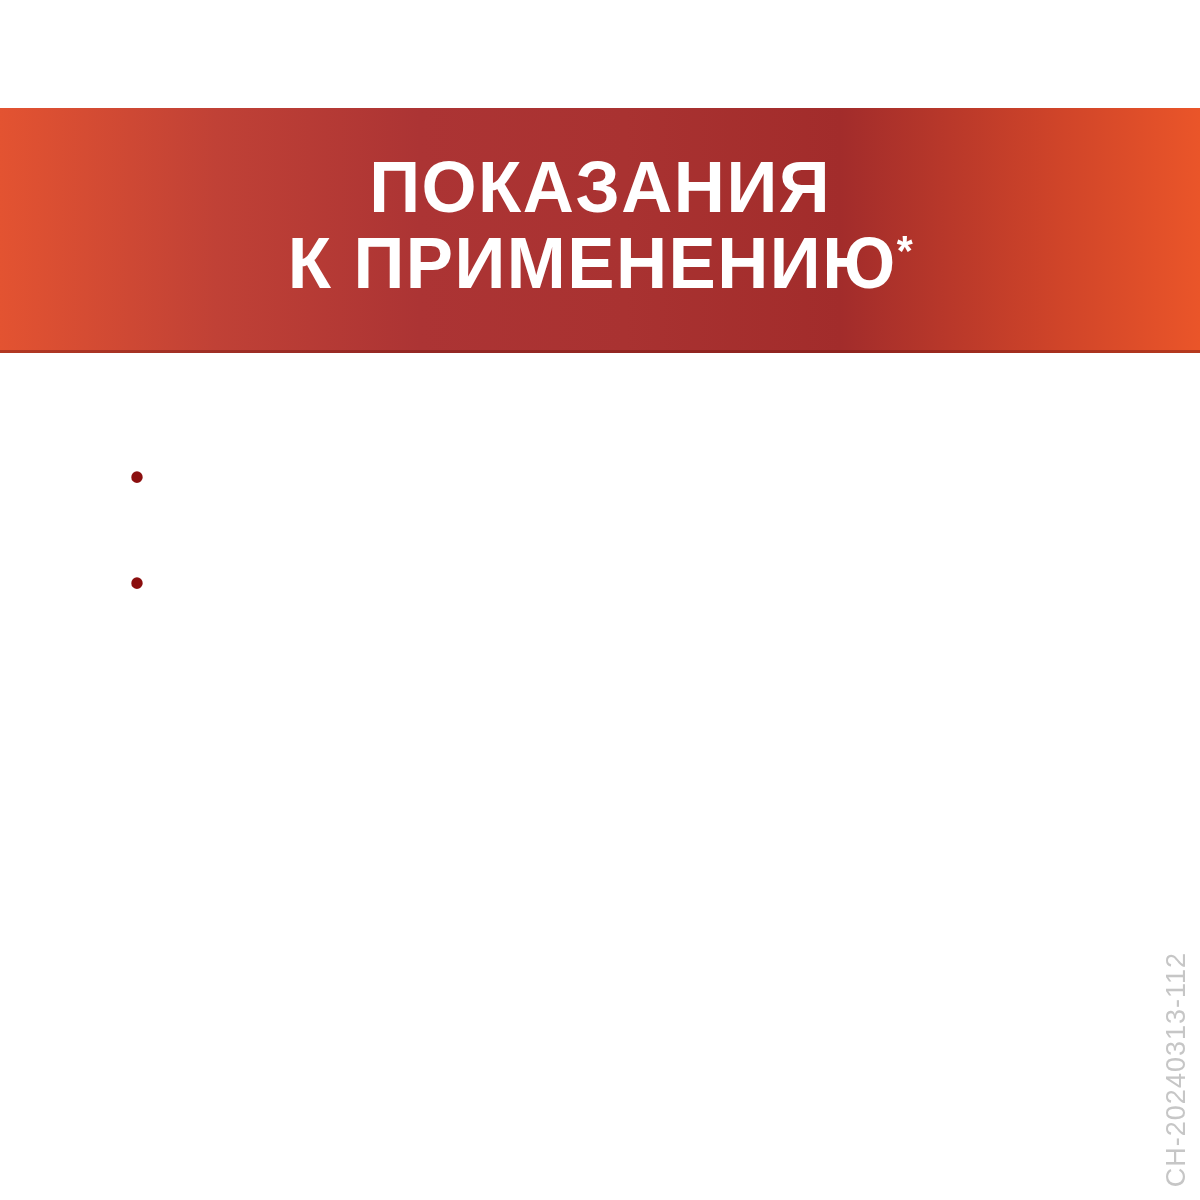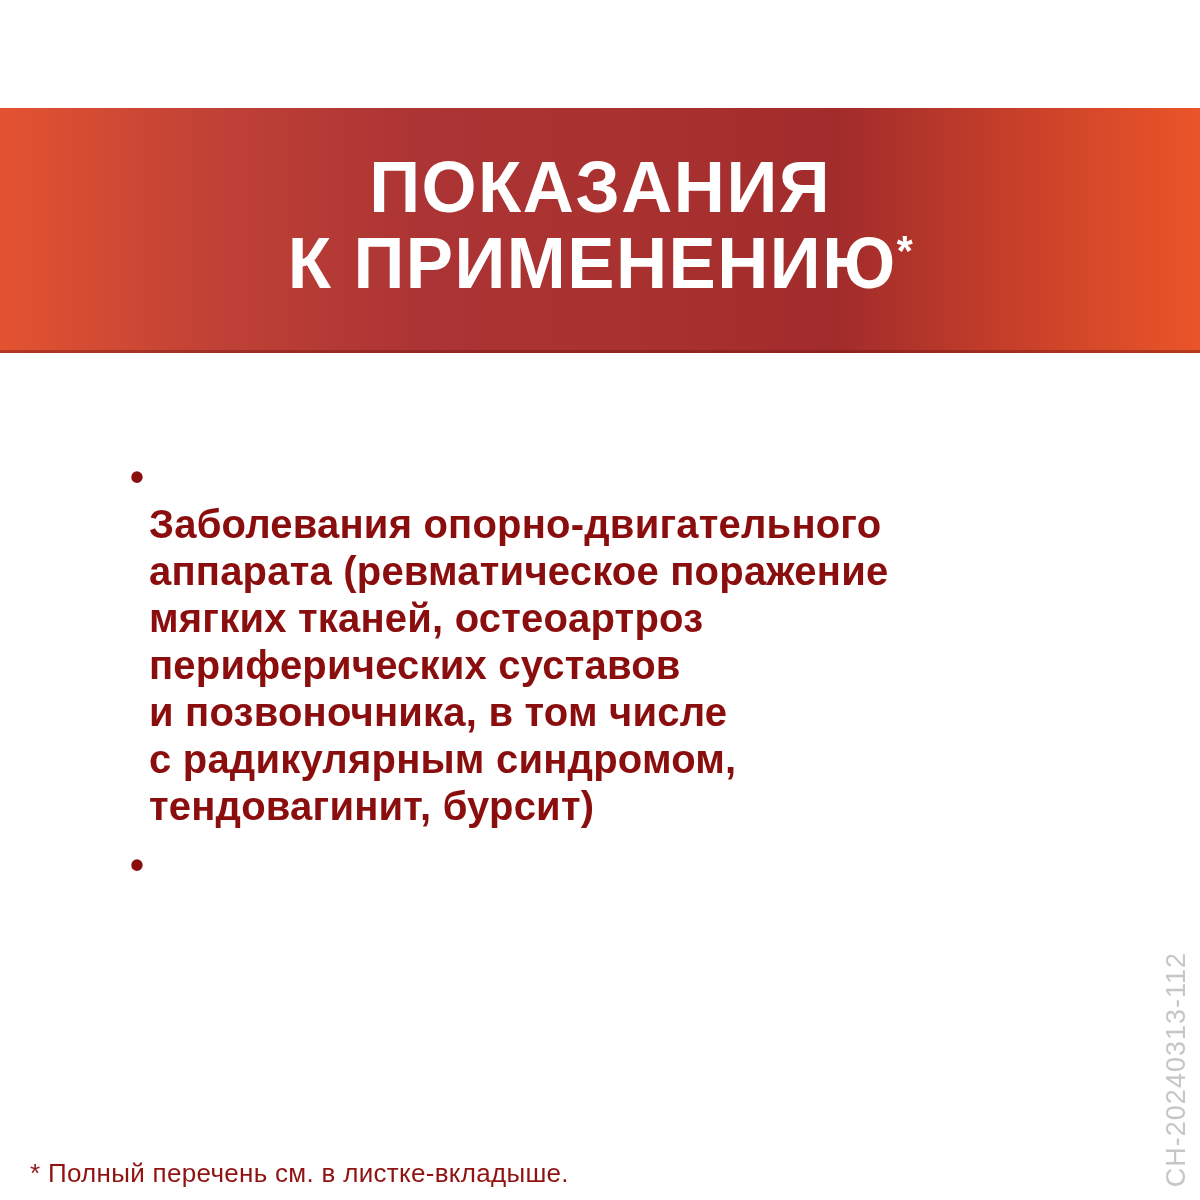--- a/index.html
+++ b/index.html
@@ -106,30 +106,23 @@
 
   <div class="banner">
     <div class="banner-title">
       <span>ПОКАЗАНИЯ</span><br>
       <span>К ПРИМЕНЕНИЮ</span><sup>*</sup>
     </div>
   </div>
 
   <ul class="indications">
     <li>
-      <span class="bullet">•</span><span>Заболевания опорно-двигательного
-аппарата (ревматическое поражение
-мягких тканей, остеоартроз
-периферических суставов
-и позвоночника, в том числе
-с радикулярным синдромом,
-тендовагинит, бурсит)</span>
+      <span class="bullet">•</span>
     </li>
     <li>
       <span class="bullet">•</span>
     </li>
   </ul>
 
-  <div class="footnote">* Полный перечень см. в листке-вкладыше.</div>
 
   <div class="watermark">CH-20240313-112</div>
 
 </div>
 
 </body></html>

